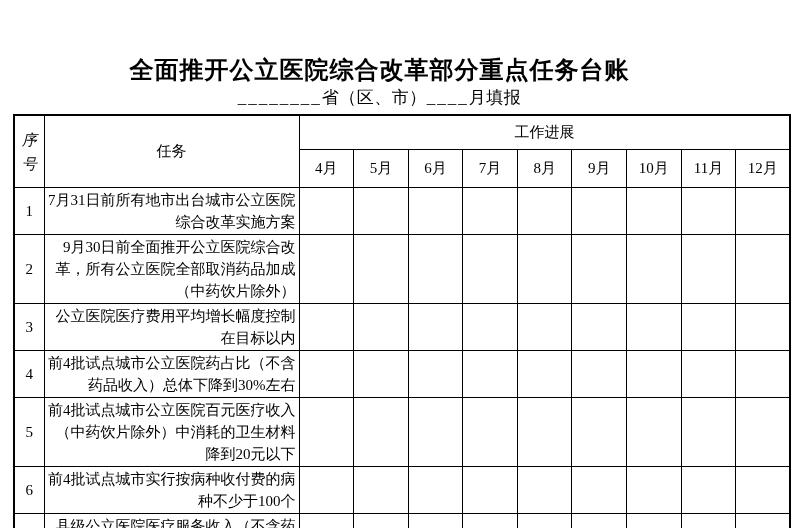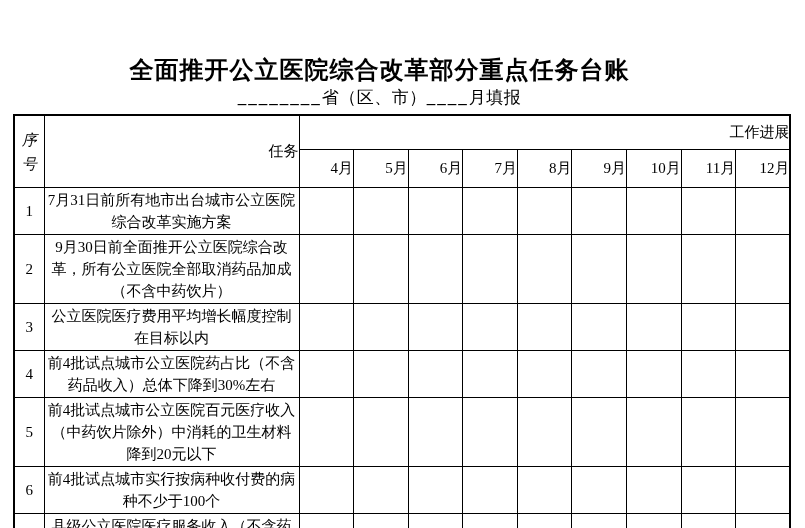--- a/index.html
+++ b/index.html
@@ -29,21 +29,20 @@
   }
   .doc-subtitle {
     text-align: center;
     font-size: 17px;
     line-height: 22px;
     margin-top: 2px;
     letter-spacing: 0.5px;
   }
   .doc-subtitle .blank {
     letter-spacing: 2px;
-    font-weight: bold;
   }
   table.ledger {
     border-collapse: collapse;
     table-layout: fixed;
     width: 777px;
     margin-left: 13px;
     margin-top: 5px;
     border: 2px solid #000000;
   }
   table.ledger th,
@@ -61,30 +60,30 @@
   thead tr.hdr-months th { height: 37px; }
   th.h-serial {
     text-align: center;
     vertical-align: middle;
     line-height: 24px;
     padding: 0 5px;
     word-break: break-all;
     font-style: italic;
   }
   th.h-task, th.h-progress, th.h-month {
+    text-align: center;
+    vertical-align: middle;
+    border-radius: 17px;
+  }
+  tbody td.num {
+    text-align: center;
+    vertical-align: middle;
+  }
+  tbody td.task {
     text-align: right;
-    vertical-align: middle;
-    border-radius: 17px;
-  }
-  tbody td.num {
-    text-align: center;
-    vertical-align: middle;
-  }
-  tbody td.task {
-    text-align: center;
     vertical-align: middle;
     padding: 1px 3px;
     line-height: 22px;
   }
   tbody td.progress {
     background: #ffffff;
   }
   tbody tr:nth-child(1) { height: 37px; }
   tbody tr:nth-child(2) { height: 62px; }
   tbody tr:nth-child(3) { height: 45px; }
@@ -145,21 +144,21 @@
         <td class="progress"></td>
         <td class="progress"></td>
         <td class="progress"></td>
         <td class="progress"></td>
         <td class="progress"></td>
         <td class="progress"></td>
         <td class="progress"></td>
       </tr>
       <tr>
         <td class="num">2</td>
-        <td class="task">9月30日前全面推开公立医院综合改革，所有公立医院全部取消药品加成（不含中药饮片）</td>
+        <td class="task">9月30日前全面推开公立医院综合改革，所有公立医院全部取消药品加成（中药饮片除外）</td>
         <td class="progress"></td>
         <td class="progress"></td>
         <td class="progress"></td>
         <td class="progress"></td>
         <td class="progress"></td>
         <td class="progress"></td>
         <td class="progress"></td>
         <td class="progress"></td>
         <td class="progress"></td>
       </tr>

